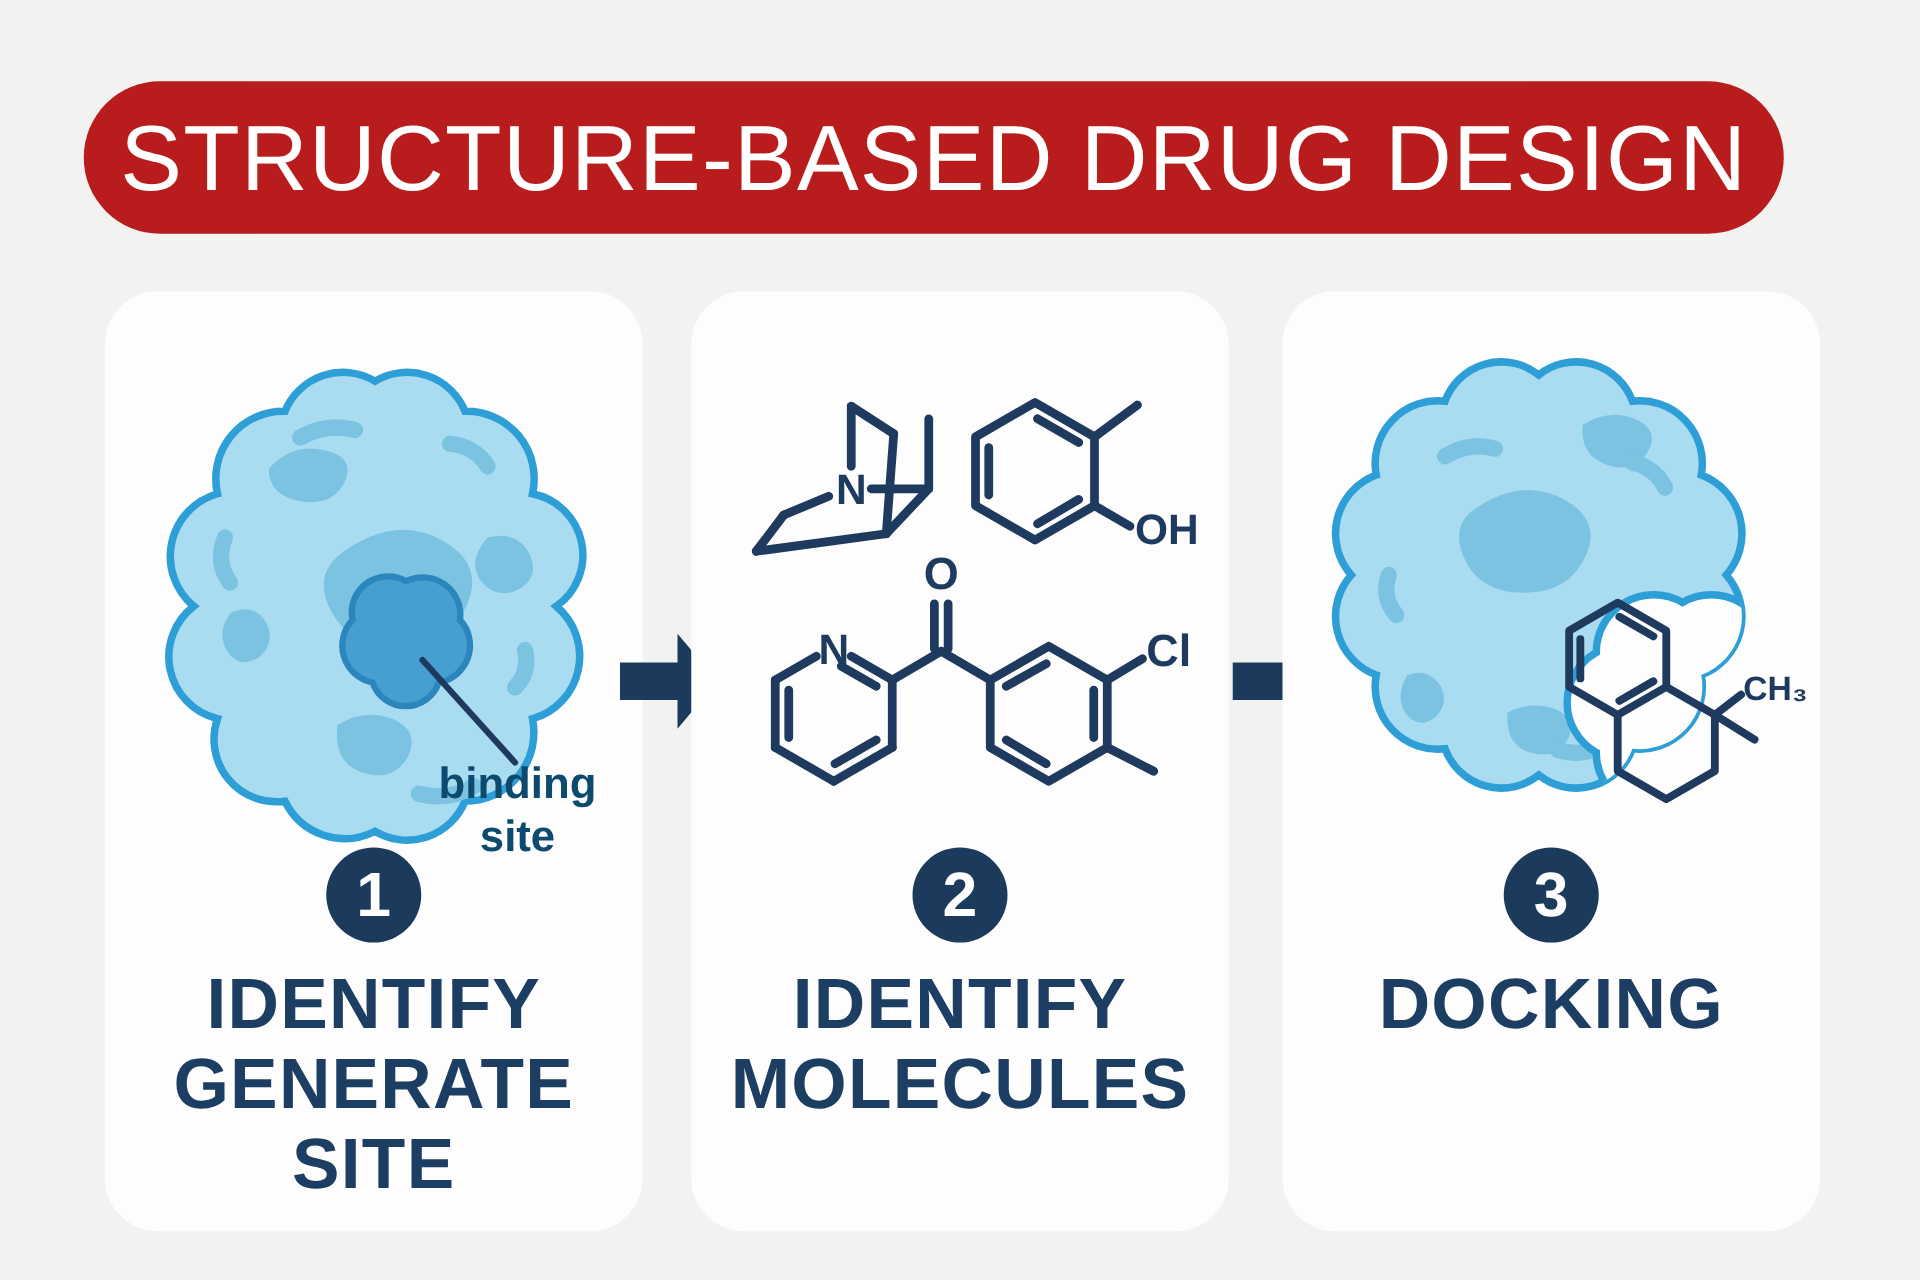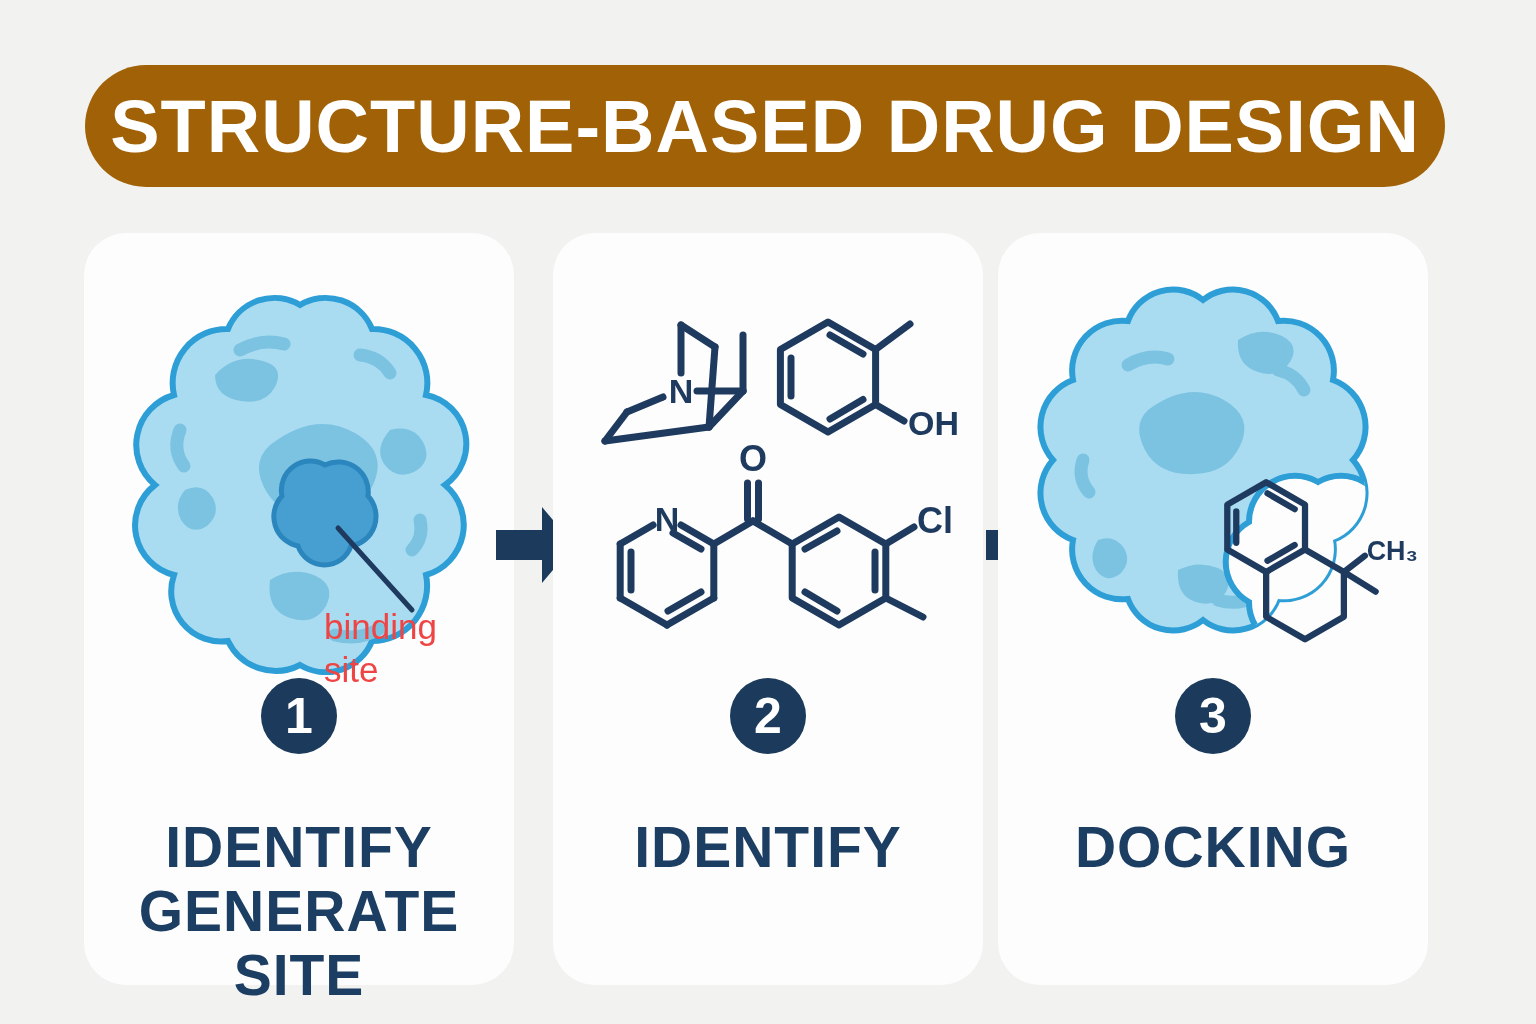--- a/index.html
+++ b/index.html
@@ -2,52 +2,52 @@
 <html><head>
 <meta charset="utf-8">
 <style>
   html,body{margin:0;padding:0;}
   body{
     width:1536px;height:1024px;position:relative;overflow:hidden;
     background:#f2f2f1;
     font-family:"Liberation Sans", sans-serif;
   }
   .title-banner{
-    position:absolute;left:85px;top:65px;width:1360px;height:122px;
-    background:#a16207;border-radius:62px;
+    position:absolute;left:67px;top:65px;width:1360px;height:122px;
+    background:#b91c1c;border-radius:62px;
     display:flex;align-items:center;justify-content:center;
-    color:#ffffff;font-size:74px;font-weight:bold;letter-spacing:1px;white-space:nowrap;
+    color:#ffffff;font-size:74px;font-weight:normal;letter-spacing:1px;white-space:nowrap;
   }
   .card{
     position:absolute;top:233px;width:430px;height:752px;
     background:#fdfdfd;border-radius:42px;
   }
   .card1{left:84px;}
   .card2{left:553px;}
-  .card3{left:998px;}
+  .card3{left:1026px;}
   .illus{position:absolute;}
   .protein1{left:36px;top:47px;width:360px;height:430px;}
   .protein3{left:30px;top:37px;width:380px;height:430px;}
   .mol-a{left:40px;top:80px;width:170px;height:140px;}
   .mol-b{left:205px;top:62px;width:215px;height:155px;}
   .mol-c{left:48px;top:208px;width:370px;height:235px;}
   .mol-d{left:214px;top:242px;width:216px;height:175px;}
   .binding-label{
     position:absolute;left:240px;top:372px;width:180px;
-    font-size:35px;line-height:43px;font-weight:normal;color:#ef4444;
+    text-align:center;font-size:35px;line-height:43px;font-weight:bold;color:#0c4a6e;
   }
   .step-num{
     position:absolute;top:445px;left:50%;transform:translateX(-50%);
     width:76px;height:76px;border-radius:50%;background:#1b3a5c;
     color:#ffffff;font-size:50px;font-weight:bold;
     display:flex;align-items:center;justify-content:center;
   }
   .step-label{
     position:absolute;top:538px;left:0;right:0;text-align:center;
-    font-size:57px;line-height:64px;font-weight:bold;color:#1d3e63;letter-spacing:1px;margin-top:44px;
+    font-size:57px;line-height:64px;font-weight:bold;color:#1d3e63;letter-spacing:1px;
   }
   .step-label span{display:block;}
   .arrow{position:absolute;top:505px;width:78px;height:80px;}
   .arrow1{left:496px;}
   .arrow2{left:986px;}
   .mol-line{stroke:#1e3a5f;stroke-width:7;fill:none;stroke-linecap:round;stroke-linejoin:round;}
   .atom{fill:#1e3a5f;font-family:"Liberation Sans",sans-serif;font-weight:bold;}
   .blob{fill:#a9dcf1;stroke:#2e9ed6;stroke-width:6;}
   .patch{fill:#7cc3e2;stroke:none;}
   .squig{stroke:#7cc3e2;stroke-width:13;fill:none;stroke-linecap:round;}
@@ -150,20 +150,21 @@
     <path class="mol-line" d="M284.8,103 L313,86"></path>
     <text class="atom" x="316" y="92" font-size="36" text-anchor="start">Cl</text>
     <path class="mol-line" d="M284.8,157 L322,176"></path>
   </svg>
 
   <div class="step-num">
     <span>2</span>
   </div>
   <div class="step-label">
     <span>IDENTIFY</span>
+    <span>MOLECULES</span>
   </div>
 </div>
 
 <svg class="arrow arrow2" viewBox="0 0 78 80">
   <polygon points="0,25 46,25 46,2 78,40 46,78 46,55 0,55" fill="#1b3a5c"></polygon>
 </svg>
 
 <div class="card card3">
   <svg class="illus protein3" viewBox="0 0 380 430">
     <defs>

